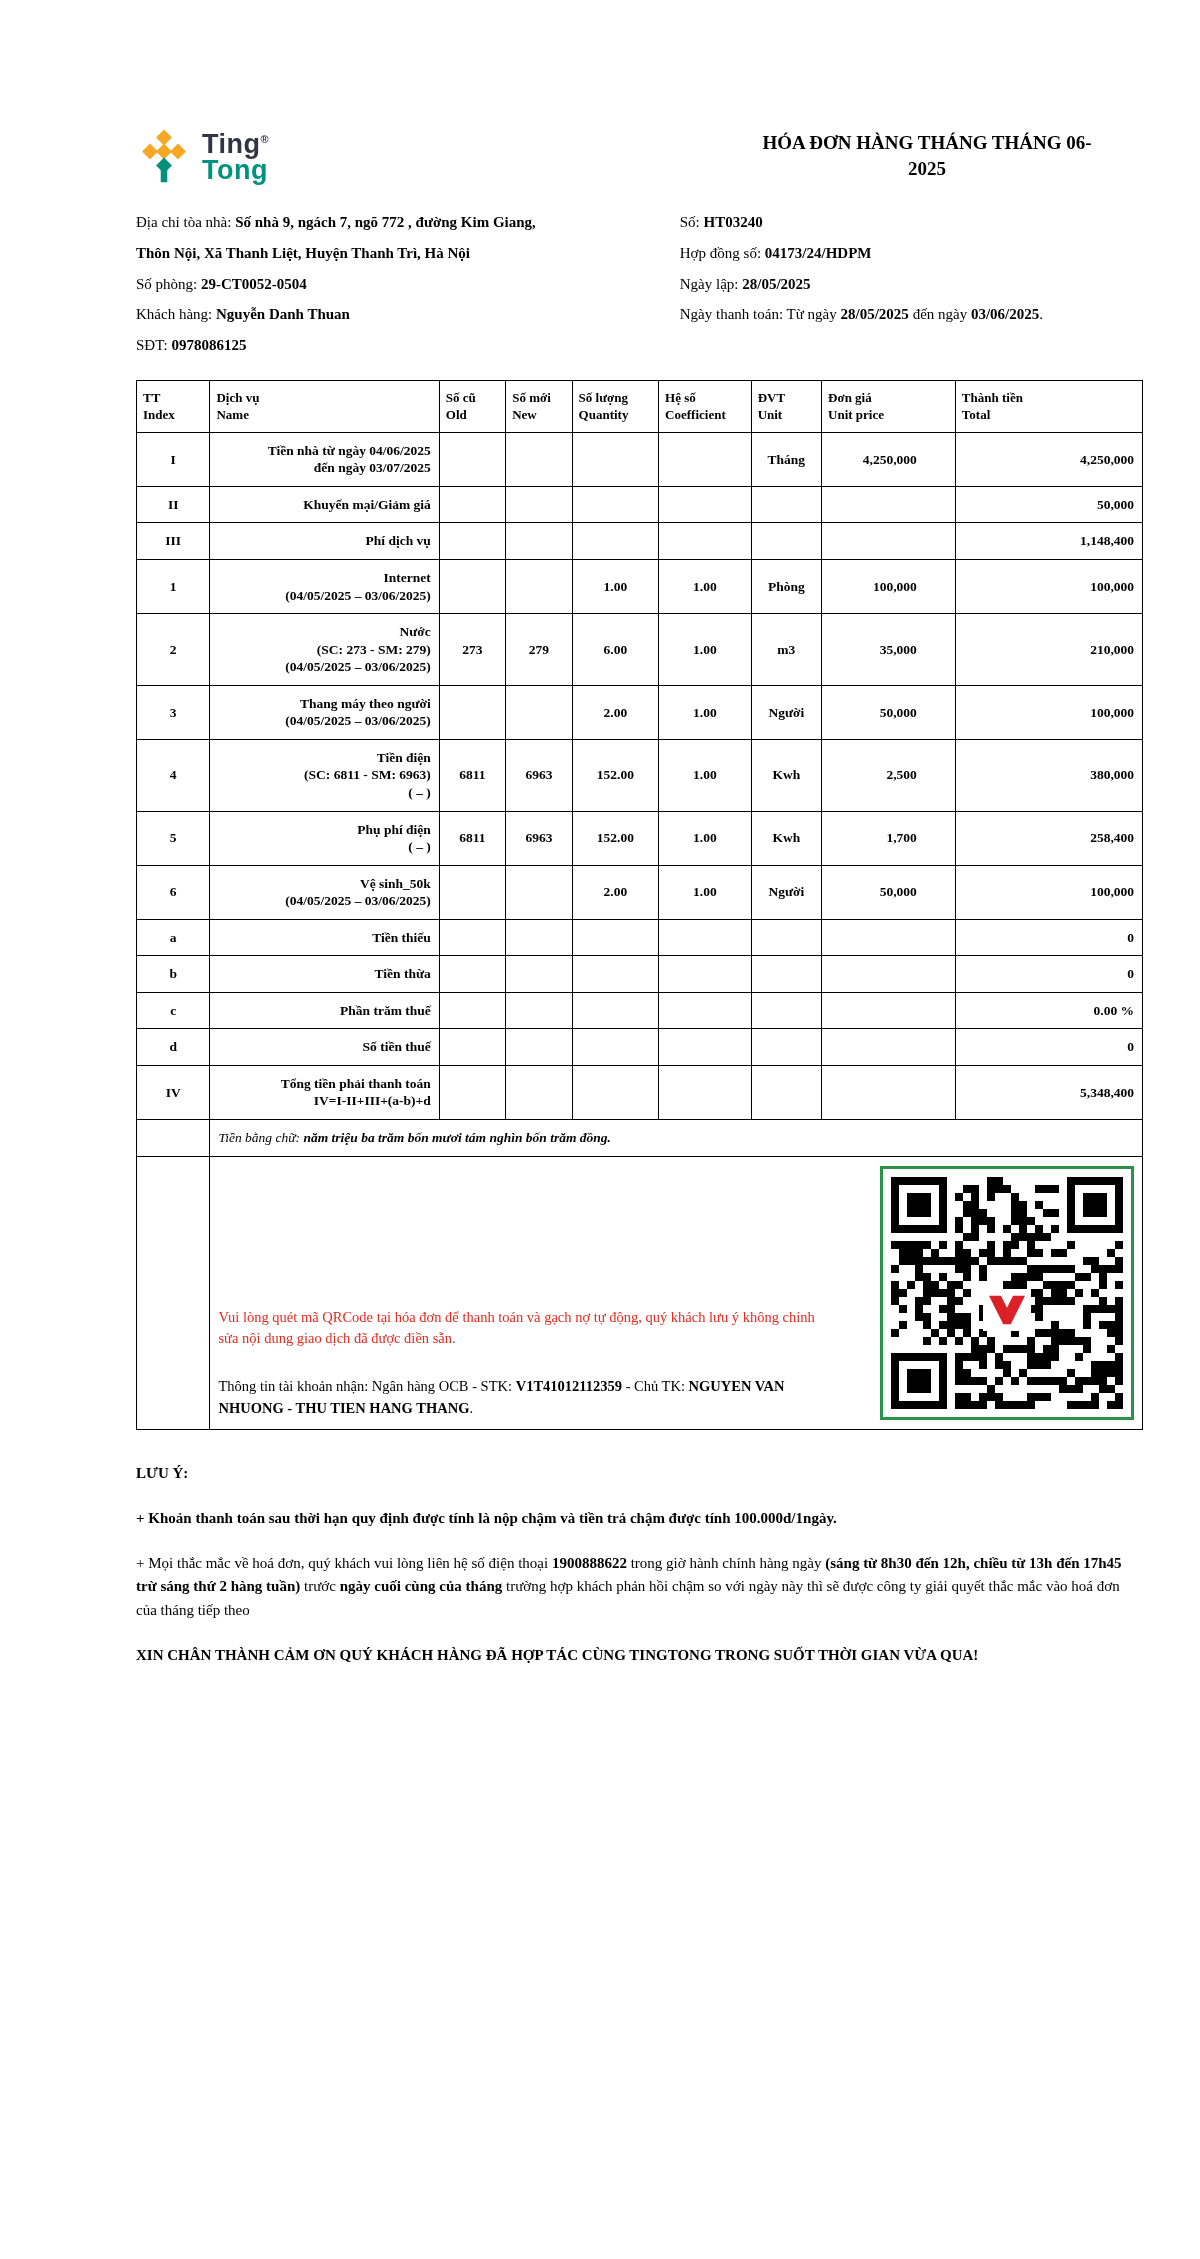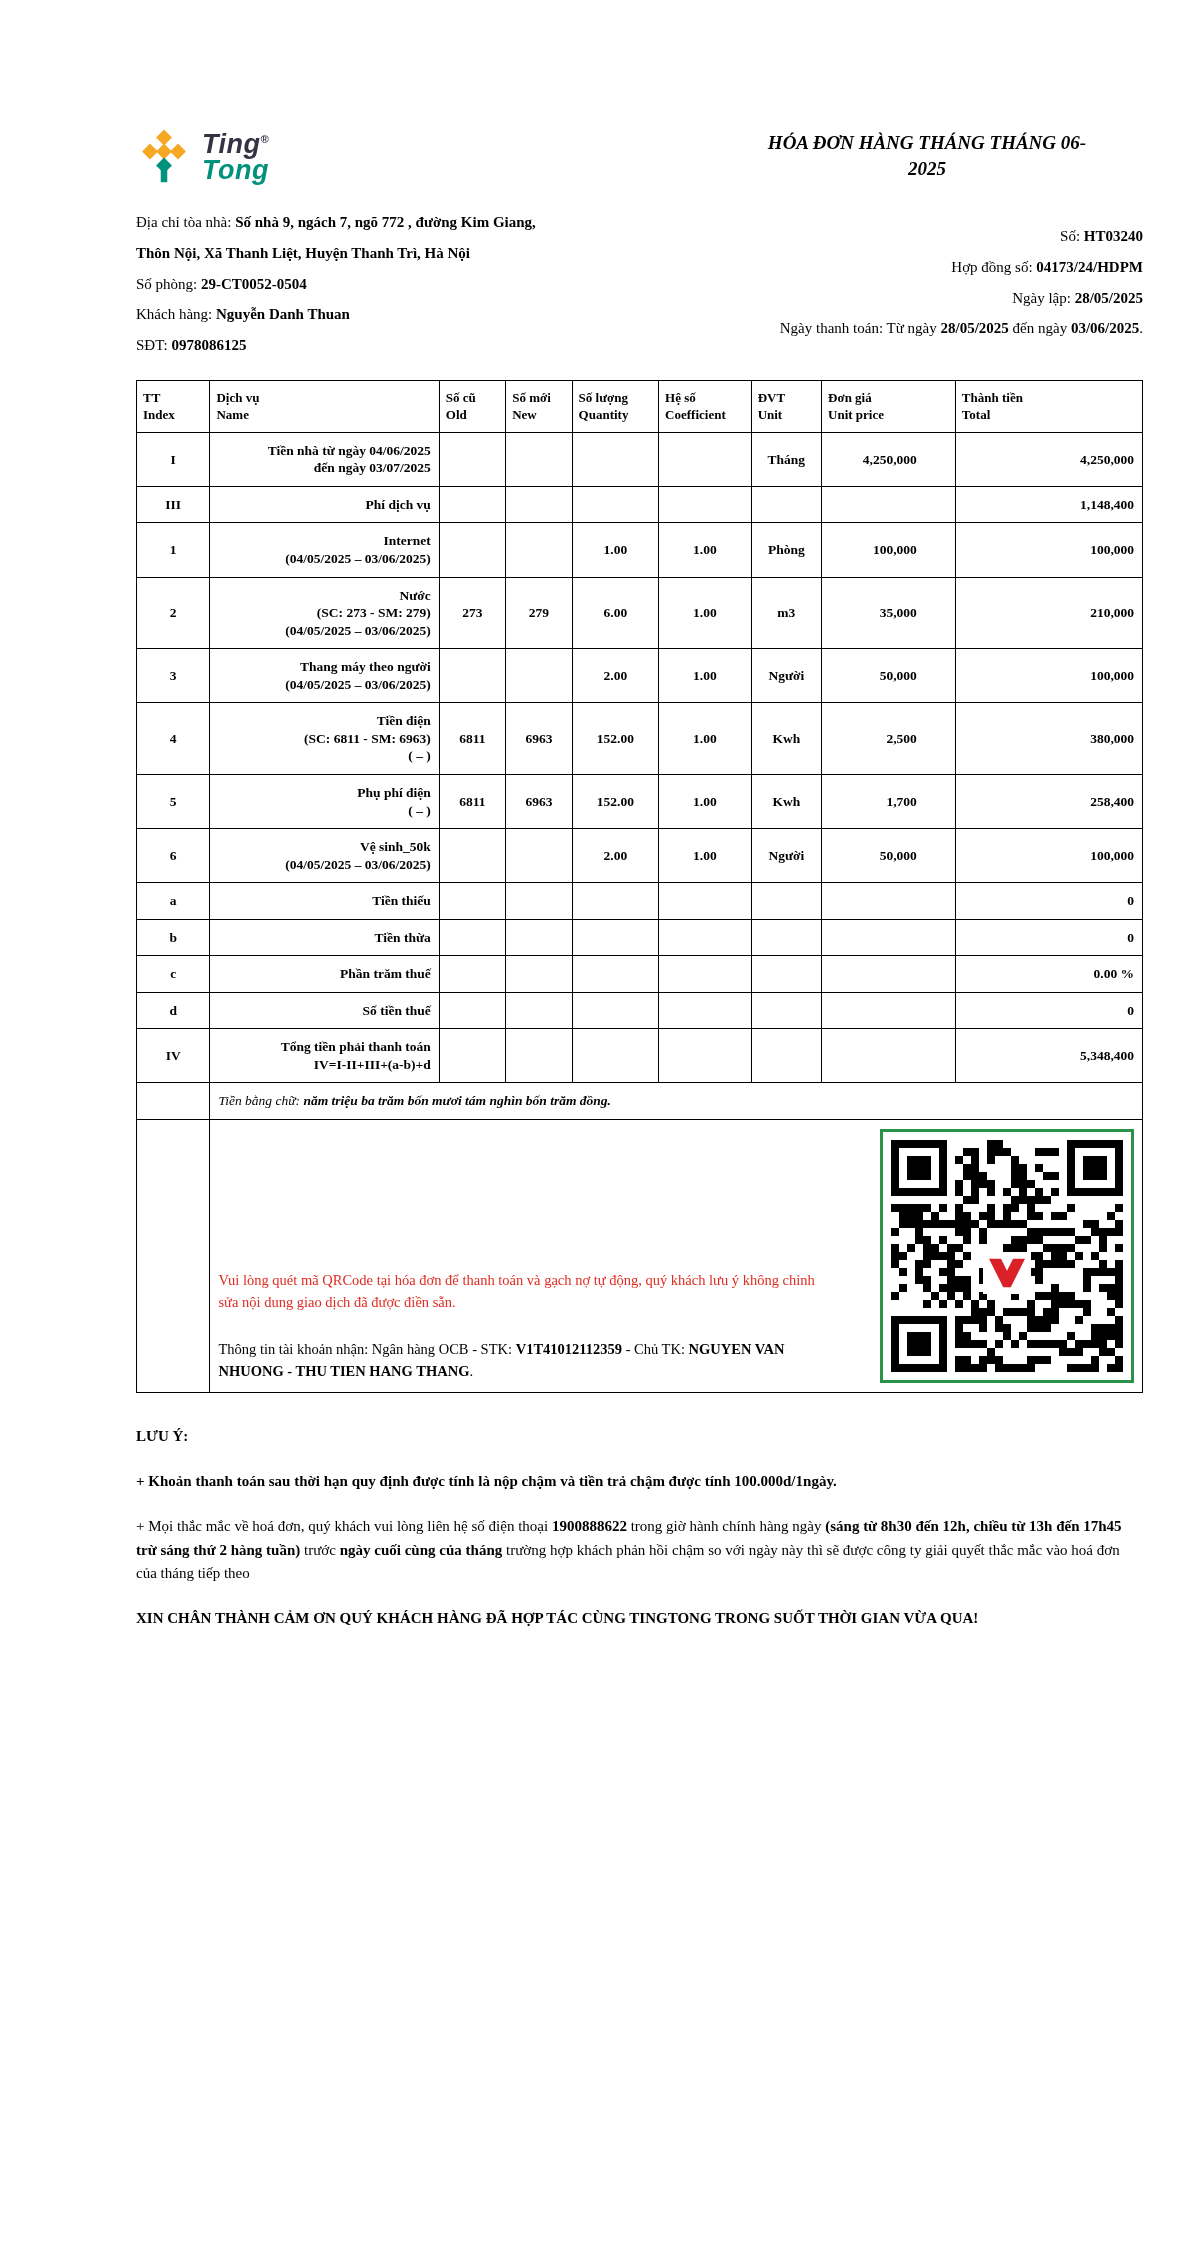--- a/index.html
+++ b/index.html
@@ -9,35 +9,35 @@
     background: #ffffff;
     font-family: "Liberation Serif", "DejaVu Serif", serif;
     color: #000;
   }
   .page { width: 1200px; height: 2259px; padding: 130px 57px 0 136px; overflow: hidden; }
 
   .b  { font-weight: bold; }
   .it { font-style: italic; }
 
   
-  .header-row { display: flex; justify-content: space-between; align-items: flex-start; margin-bottom: 26px; font-style: italic; }
+  .header-row { display: flex; justify-content: space-between; align-items: flex-start; margin-bottom: 26px; }
   .logo { display: flex; align-items: center; gap: 10px; }
   .logo-text { font-family: "Liberation Sans", sans-serif; font-weight: bold; font-size: 27px; line-height: 0.95; letter-spacing: 0.5px; }
   .logo-text .ting { color: var(--logo-dark, #333344); }
   .logo-text .ting sup { font-size: 11px; vertical-align: super; }
   .logo-text .tong { color: var(--logo-teal, #00927C); }
   .title {
     margin: 0 40px 0 0; max-width: 352px;
     font-size: 19px; font-weight: bold; text-align: center; line-height: 1.35;
   }
 
   
   .info-row { display: flex; justify-content: space-between; font-size: 15px; }
   .info-left { width: 52%; }
-  .info-right { width: 46%; text-align: right; margin-top: 14px; }
+  .info-right { width: 46%; text-align: left; }
   .info-row .line { margin-bottom: 9px; line-height: 1.45; }
 
   
   table.invoice-table {
     width: 100%; border-collapse: collapse; table-layout: fixed;
     margin-top: 14px; font-size: 13.5px; font-weight: bold;
   }
   .invoice-table th, .invoice-table td {
     border: 1px solid #000; padding: 9px 8px; vertical-align: middle;
     overflow: hidden;
@@ -222,20 +222,49 @@
           </td>
           <td class="c-price">
             <div>4,250,000</div>
           </td>
           <td class="c-right">
             <div>4,250,000</div>
           </td>
         </tr>
         <tr>
           <td class="c-index">
+            <div>II</div>
+          </td>
+          <td class="c-name">
+            <div>Khuyến mại/Giảm giá</div>
+          </td>
+          <td class="c-center">
+            <div></div>
+          </td>
+          <td class="c-center">
+            <div></div>
+          </td>
+          <td class="c-center">
+            <div></div>
+          </td>
+          <td class="c-center">
+            <div></div>
+          </td>
+          <td class="c-center">
+            <div></div>
+          </td>
+          <td class="c-price">
+            <div></div>
+          </td>
+          <td class="c-right">
+            <div>50,000</div>
+          </td>
+        </tr>
+        <tr>
+          <td class="c-index">
             <div>III</div>
           </td>
           <td class="c-name">
             <div>Phí dịch vụ</div>
           </td>
           <td class="c-center">
             <div></div>
           </td>
           <td class="c-center">
             <div></div>

